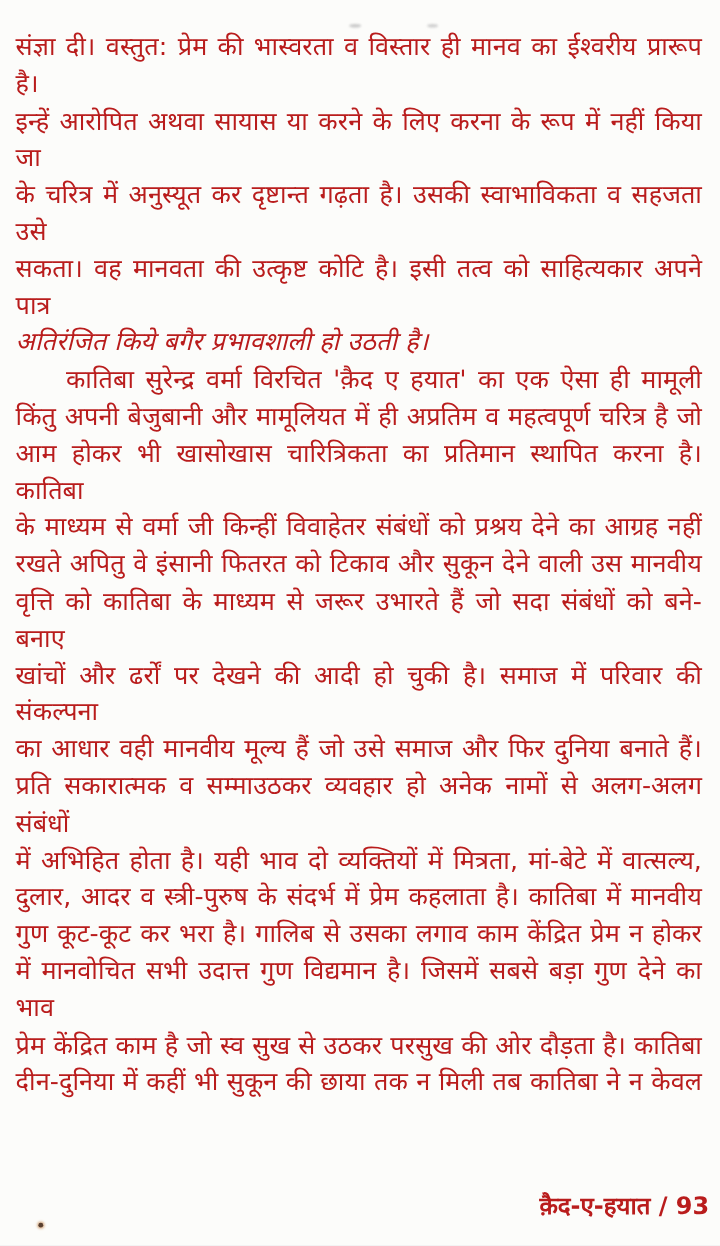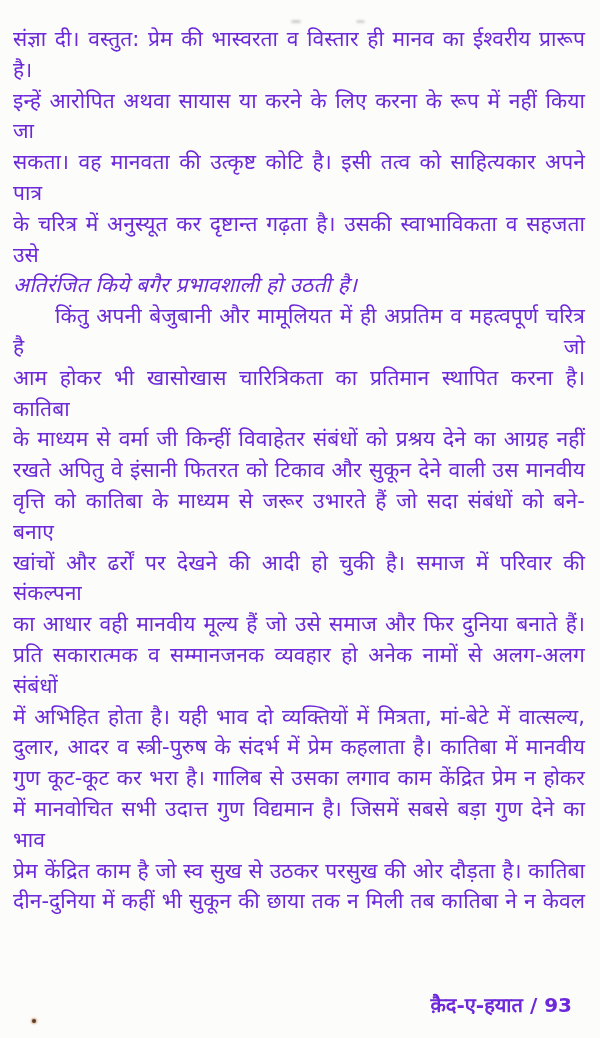--- a/index.html
+++ b/index.html
@@ -34,55 +34,56 @@
   }
   .endline {
     text-align-last: left;
     font-style: italic;
     -moz-text-align-last: left;
   }
   .indent-first .line:first-child { text-indent: 42px; }
   .footer {
     position: absolute;
     top: 991px;
-    right: 28px;
+    right: 9px;
     font-size: 20px;
     font-weight: bold;
     text-align: right;
     margin-left: 28px;
   }
   .speck {
     position: absolute;
     border-radius: 50%;
   }
   .speck-gray-1 { left: 291px; top: 20px; width: 10px; height: 3px; background: #c9c9c9; filter: blur(1px); }
   .speck-gray-2 { left: 356px; top: 20px; width: 9px; height: 3px; background: #cfcfcf; filter: blur(1px); }
   .speck-red { left: 32px; top: 1019px; width: 4px; height: 4px; background: #5a4030; box-shadow: 0 0 2px 1px #d8b08a; }
 </style>
 </head>
 <body>
 
-<div class="page" style="background: rgb(252, 252, 250); color: #6d28d9;">
+<div class="page" style="background: rgb(252, 252, 250); color: #b91c1c;">
   <main class="text-block">
       <div class="block paragraph">
         <div class="line">संज्ञा दी। वस्तुत: प्रेम की भास्वरता व विस्तार ही मानव का ईश्वरीय प्रारूप है।</div>
         <div class="line">इन्हें आरोपित अथवा सायास या करने के लिए करना के रूप में नहीं किया जा</div>
+        <div class="line">के चरित्र में अनुस्यूत कर दृष्टान्त गढ़ता है। उसकी स्वाभाविकता व सहजता उसे</div>
         <div class="line">सकता। वह मानवता की उत्कृष्ट कोटि है। इसी तत्व को साहित्यकार अपने पात्र</div>
-        <div class="line">के चरित्र में अनुस्यूत कर दृष्टान्त गढ़ता है। उसकी स्वाभाविकता व सहजता उसे</div>
         <div class="line endline">अतिरंजित किये बगैर प्रभावशाली हो उठती है।</div>
       </div>
       <div class="block paragraph indent-first">
+        <div class="line">कातिबा सुरेन्द्र वर्मा विरचित 'क़ैद ए हयात' का एक ऐसा ही मामूली</div>
         <div class="line">किंतु अपनी बेजुबानी और मामूलियत में ही अप्रतिम व महत्वपूर्ण चरित्र है जो</div>
         <div class="line">आम होकर भी खासोखास चारित्रिकता का प्रतिमान स्थापित करना है। कातिबा</div>
         <div class="line">के माध्यम से वर्मा जी किन्हीं विवाहेतर संबंधों को प्रश्रय देने का आग्रह नहीं</div>
         <div class="line">रखते अपितु वे इंसानी फितरत को टिकाव और सुकून देने वाली उस मानवीय</div>
         <div class="line">वृत्ति को कातिबा के माध्यम से जरूर उभारते हैं जो सदा संबंधों को बने-बनाए</div>
         <div class="line">खांचों और ढर्रों पर देखने की आदी हो चुकी है। समाज में परिवार की संकल्पना</div>
         <div class="line">का आधार वही मानवीय मूल्य हैं जो उसे समाज और फिर दुनिया बनाते हैं।</div>
-        <div class="line">प्रति सकारात्मक व सम्मानजनक व्यवहार हो अनेक नामों से अलग-अलग संबंधों</div>
+        <div class="line">प्रति सकारात्मक व सम्माउठकर व्यवहार हो अनेक नामों से अलग-अलग संबंधों</div>
         <div class="line">में अभिहित होता है। यही भाव दो व्यक्तियों में मित्रता, मां-बेटे में वात्सल्य,</div>
         <div class="line">दुलार, आदर व स्त्री-पुरुष के संदर्भ में प्रेम कहलाता है। कातिबा में मानवीय</div>
         <div class="line">गुण कूट-कूट कर भरा है। गालिब से उसका लगाव काम केंद्रित प्रेम न होकर</div>
         <div class="line">में मानवोचित सभी उदात्त गुण विद्यमान है। जिसमें सबसे बड़ा गुण देने का भाव</div>
         <div class="line">प्रेम केंद्रित काम है जो स्व सुख से उठकर परसुख की ओर दौड़ता है। कातिबा</div>
         <div class="line">दीन-दुनिया में कहीं भी सुकून की छाया तक न मिली तब कातिबा ने न केवल</div>
       </div>
     </main>
 
   <footer class="footer">

